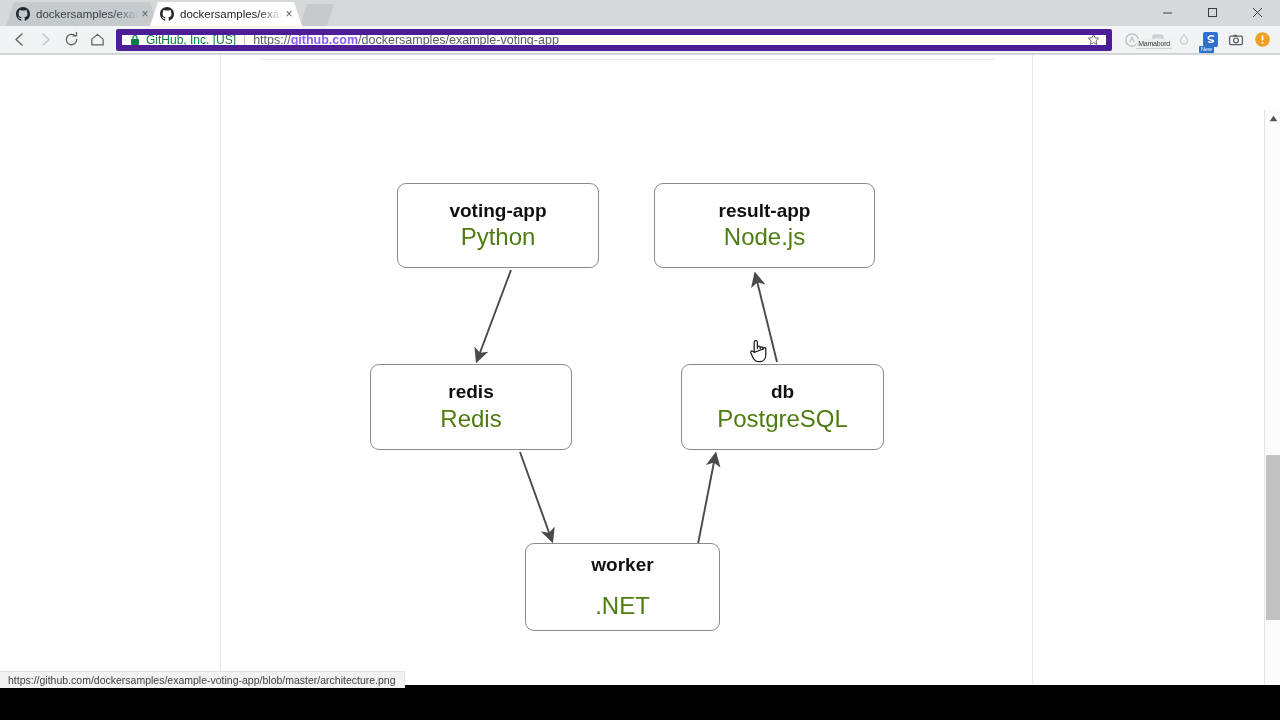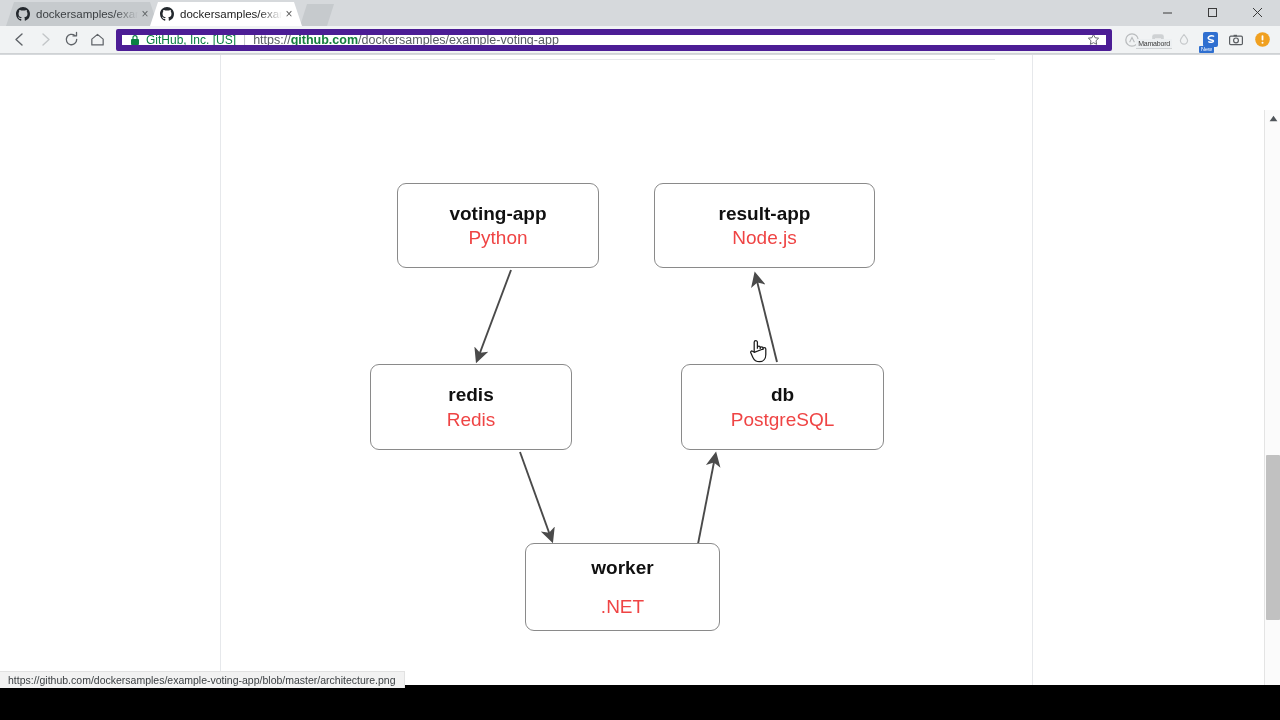--- a/index.html
+++ b/index.html
@@ -38,21 +38,21 @@
   .navbtn{width:26px;height:26px;display:flex;align-items:center;justify-content:center;
     color:#5f6368;}
   .navbtn.dim{color:#c3c6c8;}
   .omnibox{flex:1;height:22px;margin:0 6px;background:#fff;border:6px solid #4c1d95;
     border-radius:2px;display:flex;align-items:center;padding:0 4px 0 7px;
     font-size:12px;overflow:hidden;}
   .lockico{width:12px;height:12px;flex:0 0 12px;margin-right:5px;}
   .secure{color:#0b8043;white-space:nowrap;font-size:12px;}
   .divpipe{color:#c0c4c6;margin:0 7px;}
   .urltxt{color:#5b6165;white-space:nowrap;font-size:12.5px;}
-  .urltxt b{color:#15803d;font-weight:700;text-align:right;}
+  .urltxt b{color:#8b5cf6;font-weight:700;text-align:right;}
   .starico{margin-left:auto;width:18px;height:18px;display:flex;align-items:center;
     justify-content:center;color:#5f6368;flex:0 0 18px;}
   .exts{display:flex;align-items:center;gap:2px;padding-left:2px;}
   .extbtn{width:24px;height:24px;display:flex;align-items:center;justify-content:center;
     position:relative;}
   .bubbletip{position:absolute;right:108px;top:13px;font-size:7px;color:#3a3a3a;
     background:#eceff1;padding:0 2px;letter-spacing:-.2px;white-space:nowrap;
     border-bottom:1px solid #cfd2d4;line-height:9px;}
 
   
@@ -62,21 +62,21 @@
   .gh-left-rule{position:absolute;left:220px;top:0;width:1px;height:630px;background:#e6e8eb;}
   .gh-right-rule{position:absolute;left:1032px;top:0;width:1px;height:630px;background:#e6e8eb;}
   .tophair{position:absolute;left:260px;top:4px;width:735px;height:1px;background:#e8eaec;}
 
   .diagram{position:absolute;left:220px;top:0;width:812px;height:630px;}
 
   .node{position:absolute;background:#fff;border:1.4px solid #8a8a8a;border-radius:9px;
     display:flex;flex-direction:column;align-items:center;justify-content:center;
     line-height:1.12;text-align:center;}
   .node .n1{font-size:19px;font-weight:700;color:#101010;}
-  .node .n2{font-size:19px;font-weight:400;color:#ef4444;margin-top:3px;}
+  .node .n2{font-size:24px;font-weight:400;color:#4d7c0f;margin-top:3px;}
 
   
   .vscroll{position:absolute;right:0;top:55px;width:16px;height:630px;background:#fbfbfb;
     border-left:1px solid #e4e4e4;}
   .sarrow{width:16px;height:17px;display:flex;align-items:center;justify-content:center;
     color:#50555a;}
   .sthumb{position:absolute;left:1px;width:14px;background:#c1c1c1;border-radius:1px;}
 
   
   .statusbar{position:absolute;left:0;bottom:32px;height:17px;max-width:520px;

